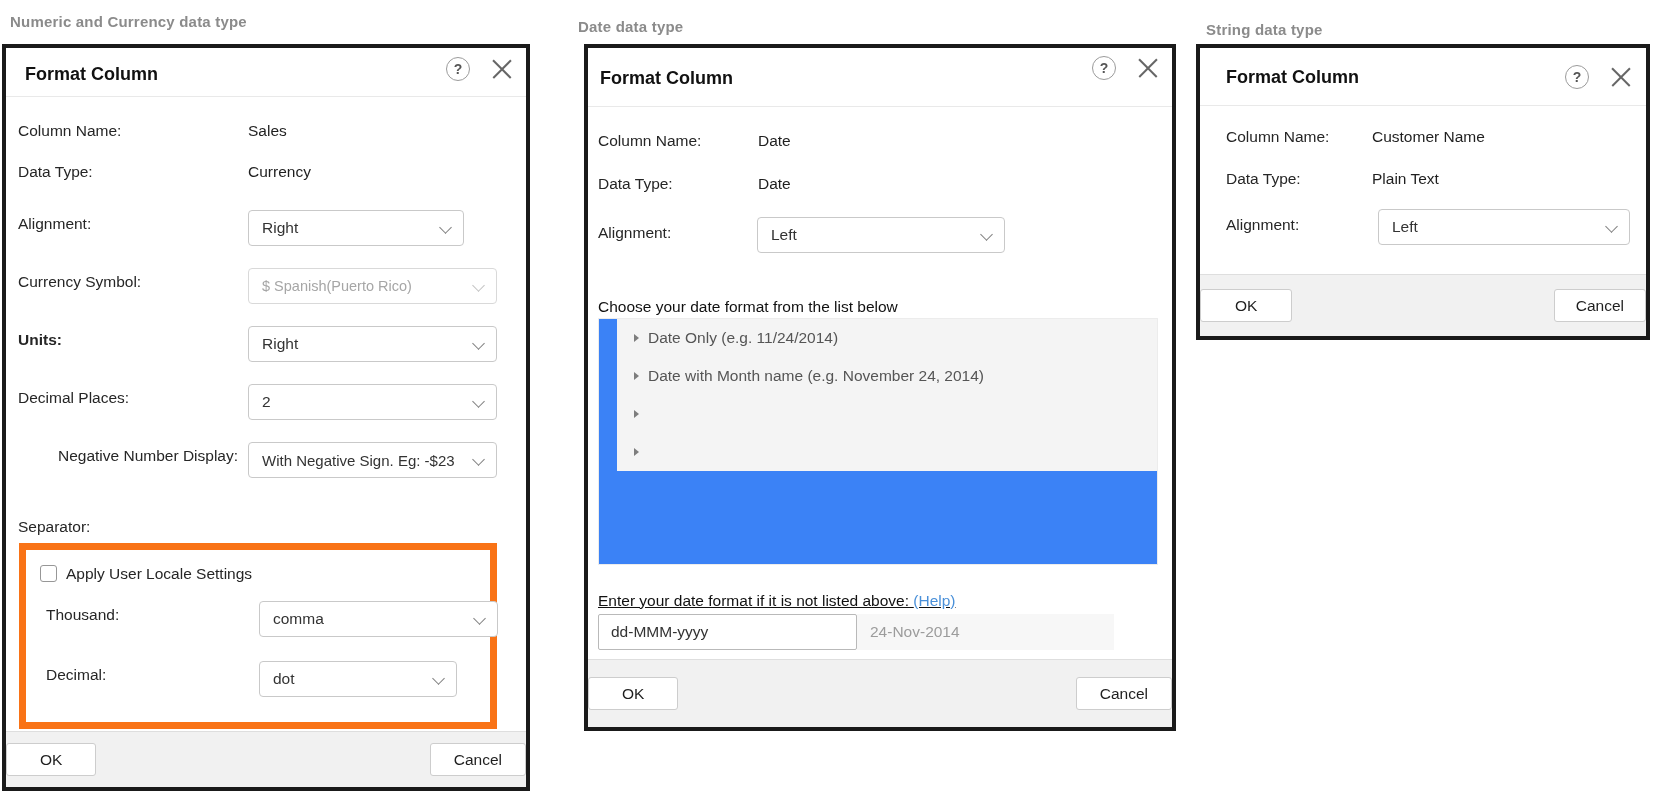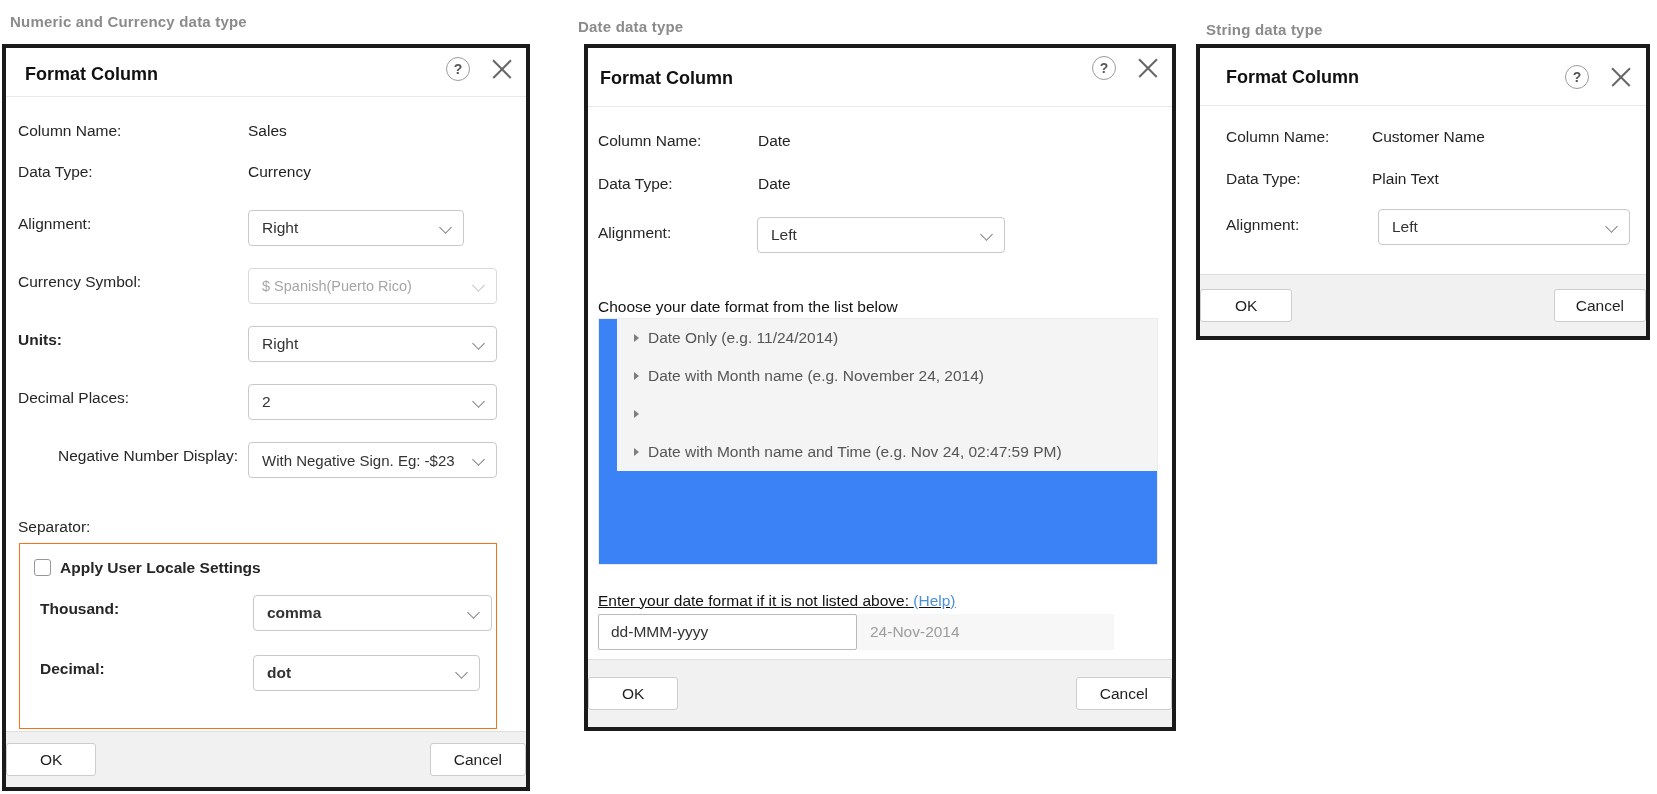--- a/index.html
+++ b/index.html
@@ -26,21 +26,21 @@
   .fv { position:absolute; font-size:15.5px; color:#1f1f1f; white-space:nowrap; }
 
   .select { position:absolute; height:36px; background:#fff; border:1px solid #c9c9c9; border-radius:4px;
     font-size:15.5px; color:#333; display:flex; align-items:center; padding:0 30px 0 13px;
     white-space:nowrap; cursor:pointer; }
   .chev { position:absolute; right:13px; top:12px; width:9px; height:9px;
     border-right:1.6px solid #7f7f7f; border-bottom:1.6px solid #7f7f7f; transform:rotate(45deg); }
   .select.disabled { color:#a6a6a6; border-color:#d9d9d9; cursor:default; }
   .select.disabled .chev { border-color:#c2c2c2; }
 
-  .group-box { position:absolute; border:1px solid #f97316; background:#fff;font-weight:bold; }
+  .group-box { position:absolute; border:7px solid #f97316; background:#fff; }
   .checkbox { position:absolute; width:17px; height:17px; background:#fff; border:1px solid #979797;
     border-radius:3px; cursor:pointer; }
 
   .dlg-footer { position:absolute; left:0; right:0; bottom:0; background:#f1f1f1; border-top:1px solid #dedede;
     display:flex; align-items:center; justify-content:space-between; gap:7px; }
   .btn { height:33px; background:#fff; border:1px solid #cdcdcd; border-radius:3px;
     font-family:"Liberation Sans","DejaVu Sans",sans-serif; font-size:15.5px; color:#1f1f1f;
     padding:0 22px; cursor:pointer; }
 
   .list-heading { position:absolute; font-size:15.5px; color:#111; white-space:nowrap; }
@@ -118,21 +118,21 @@
       <span class="checkbox" style="left:14px; top:15px;"></span>
       <div class="fl" style="left:40px; top:15px;">Apply User Locale Settings</div>
 
       <div class="fl" style="left:20px; top:56px;">Thousand:</div>
       <div class="select" style="left:233px; top:51px; width:239px;">
         <span>comma</span>
         <span class="chev"></span>
       </div>
 
       <div class="fl" style="left:20px; top:116px;">Decimal:</div>
-      <div class="select" style="left:233px; top:111px; width:227px;">
+      <div class="select" style="left:233px; top:111px; width:198px;">
         <span>dot</span>
         <span class="chev"></span>
       </div>
     </div>
 
     <div class="dlg-footer" style="height:56px;">
       <button class="btn" style="padding:0 33px;">OK</button>
       <button class="btn" style="padding:0 23px;">Cancel</button>
     </div>
   </div>
@@ -168,21 +168,20 @@
       </div>
       <div class="fmt-item">
         <span class="tri"></span>
         <span>Date with Month name (e.g. November 24, 2014)</span>
       </div>
       <div class="fmt-item">
         <span class="tri"></span>
       </div>
       <div class="fmt-item">
         <span class="tri"></span>
-        <span>Date with Month name and Time (e.g. Nov 24, 02:47:59 PM)</span>
       </div>
     </div>
 
     <div class="custom-label" style="left:10px; top:544px;">
       <span>Enter your date format if it is not listed above:</span>
       <a class="help-link">(Help)</a>
     </div>
 
     <input class="fmt-input" style="left: 10px; top: 566px; width: 259px;" spellcheck="false" value="dd-MMM-yyyy">
     <div class="fmt-preview" style="left:269px; top:566px; width:257px;">24-Nov-2014</div>

